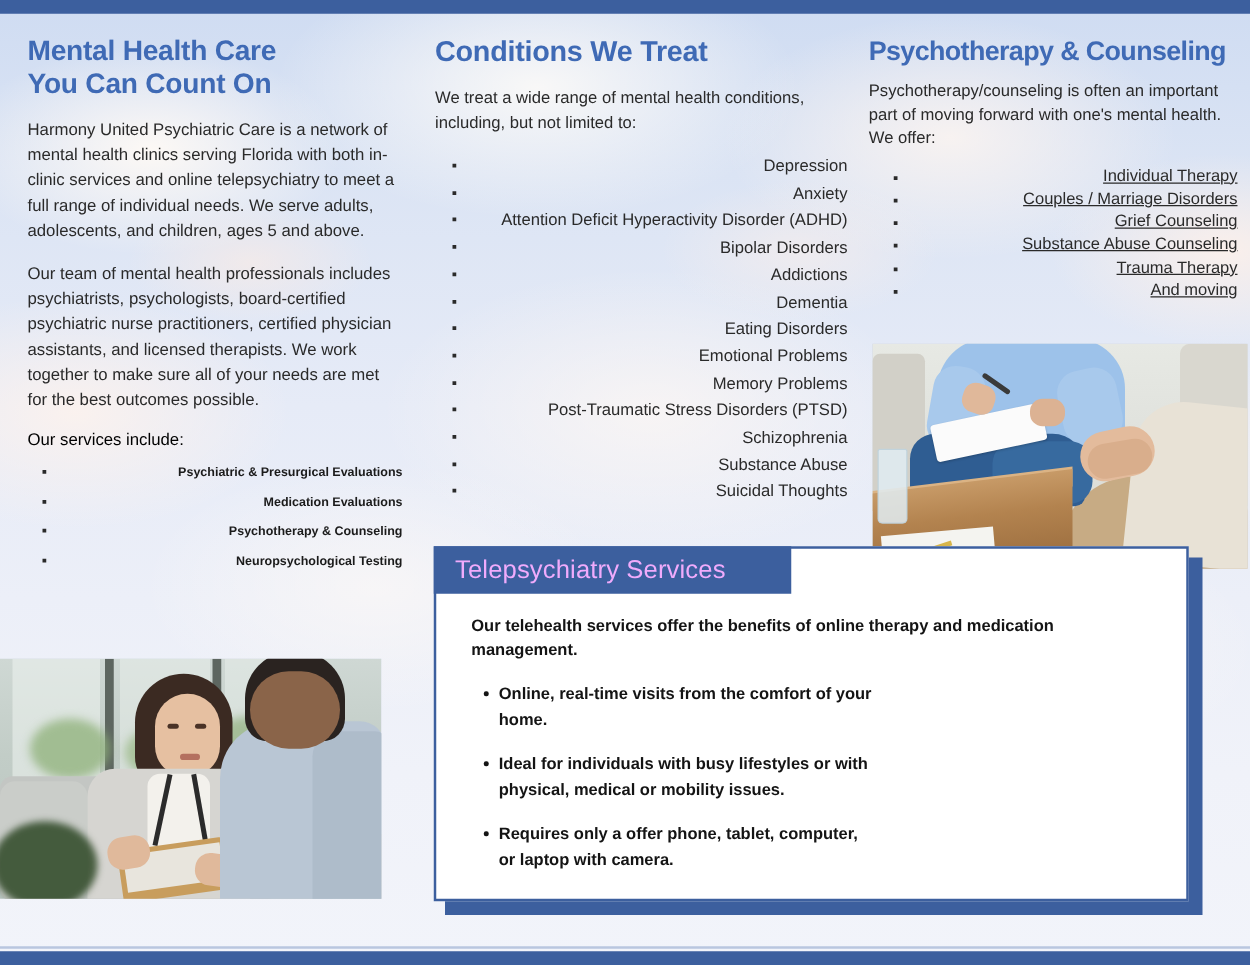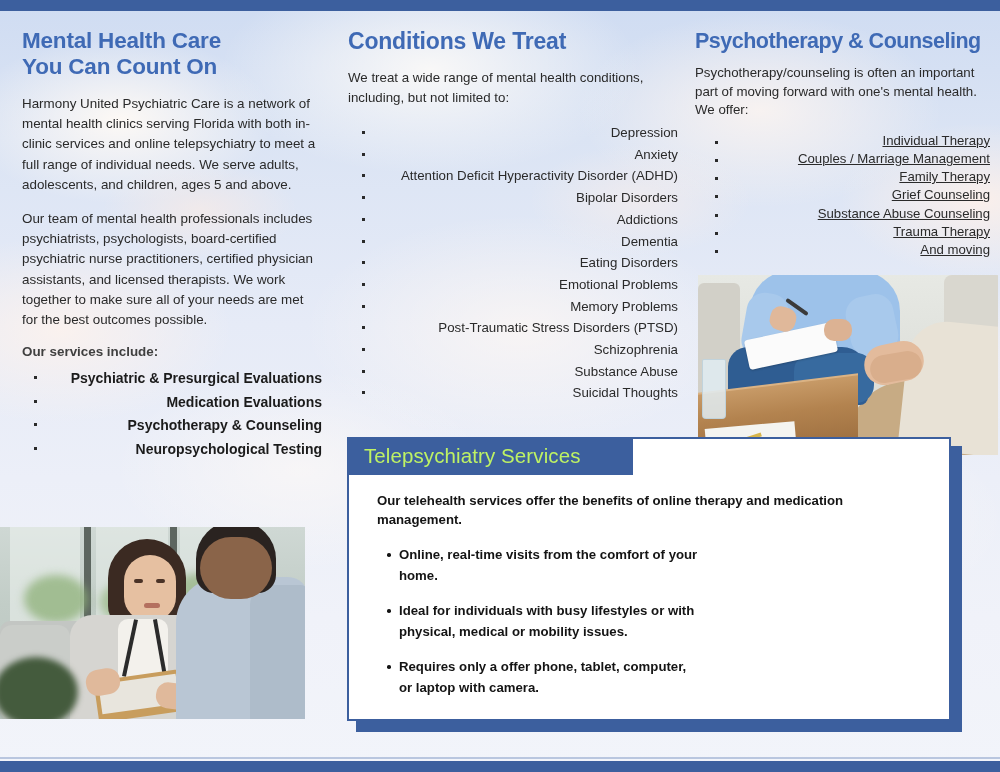--- a/index.html
+++ b/index.html
@@ -57,36 +57,36 @@
 
   p.body{
     margin:0 0 14px 0;
     color:#2a2a2a;
     font-size:13.4px;
     line-height:20.2px;
   }
   p.body.mid{font-size:13.3px;line-height:20px;margin-bottom:14px;}
   p.body.right{font-size:13.3px;line-height:18.6px;margin-bottom:12px;}
 
-  .lead-bold{font-weight:bold;font-size:13.4px;color:#404040;margin:0 0 8px 0;}
+  .lead-bold{font-weight:normal;font-size:13.4px;color:#000000;margin:0 0 8px 0;}
 
   ul.list{margin:0;padding:0 0 0 26px;list-style:none;}
   ul.list li{
     position:relative;
     color:#2a2a2a;
     font-size:13.3px;
     line-height:21.6px;
     padding-left:2px;
     text-align:right;
   }
   ul.list li:before{
     content:"";position:absolute;left:-12px;top:9px;
     width:3px;height:3px;background:#2a2a2a;border-radius:0;
   }
-  ul.services li{font-weight:bold;font-size:14px;line-height:23.5px;color:#1b1b1b;}
+  ul.services li{font-weight:bold;font-size:10px;line-height:23.5px;color:#1b1b1b;}
   ul.services{padding-left:24px;}
   ul.conditions li{line-height:21.7px;}
   ul.offer li{line-height:18.2px;font-size:13.2px;text-decoration:underline;}
   ul.offer{padding-left:32px;}
 
   
   .photo{position:absolute;overflow:hidden;z-index:12;background:#cfd6dd;}
   .photo .ph{position:absolute;left:0;top:0;right:0;bottom:0;}
 
   
@@ -181,21 +181,21 @@
   .panel{
     position:absolute;left:347px;top:437px;width:604px;height:284px;
     background:#ffffff;border:2px solid #3c5f9e;z-index:16;box-sizing:border-box;
   }
   .panel-tab{
     position:absolute;left:347px;top:437px;width:286px;height:38px;
     background:#3c5f9e;z-index:18;box-sizing:border-box;
     display:flex;align-items:center;
   }
   .panel-tab span{
-    color:#bef264;font-size:20.5px;font-weight:normal;padding-left:17px;letter-spacing:.1px;
+    color:#f0abfc;font-size:20.5px;font-weight:normal;padding-left:17px;letter-spacing:.1px;
   }
   .panel-body{
     position:absolute;left:377px;top:492px;width:555px;z-index:20;
   }
   .panel-intro{
     margin:0 0 16px 0;font-weight:bold;font-size:13.2px;line-height:18.6px;color:#141414;
     width:470px;
   }
   ul.tele{margin:0;padding:0 0 0 22px;list-style:none;width:300px;}
   ul.tele li{
@@ -247,22 +247,21 @@
     <li>Substance Abuse</li>
     <li>Suicidal Thoughts</li>
   </ul>
 </div>
 
 <div class="col col-right">
   <h1 class="heading right">Psychotherapy &amp; Counseling</h1>
   <p class="body right">Psychotherapy/counseling is often an important part of moving forward with one's mental health. We offer:</p>
   <ul class="list offer">
     <li>Individual Therapy</li>
-    <li>Couples / Marriage Management</li>
-    <li>Family Therapy</li>
+    <li>Couples / Marriage Disorders</li>
     <li>Grief Counseling</li>
     <li>Substance Abuse Counseling</li>
     <li>Trauma Therapy</li>
     <li>And moving</li>
   </ul>
 </div>
 
 <div class="photo photo-therapy">
   <div class="ph">
     <div class="p1-wall"></div>

